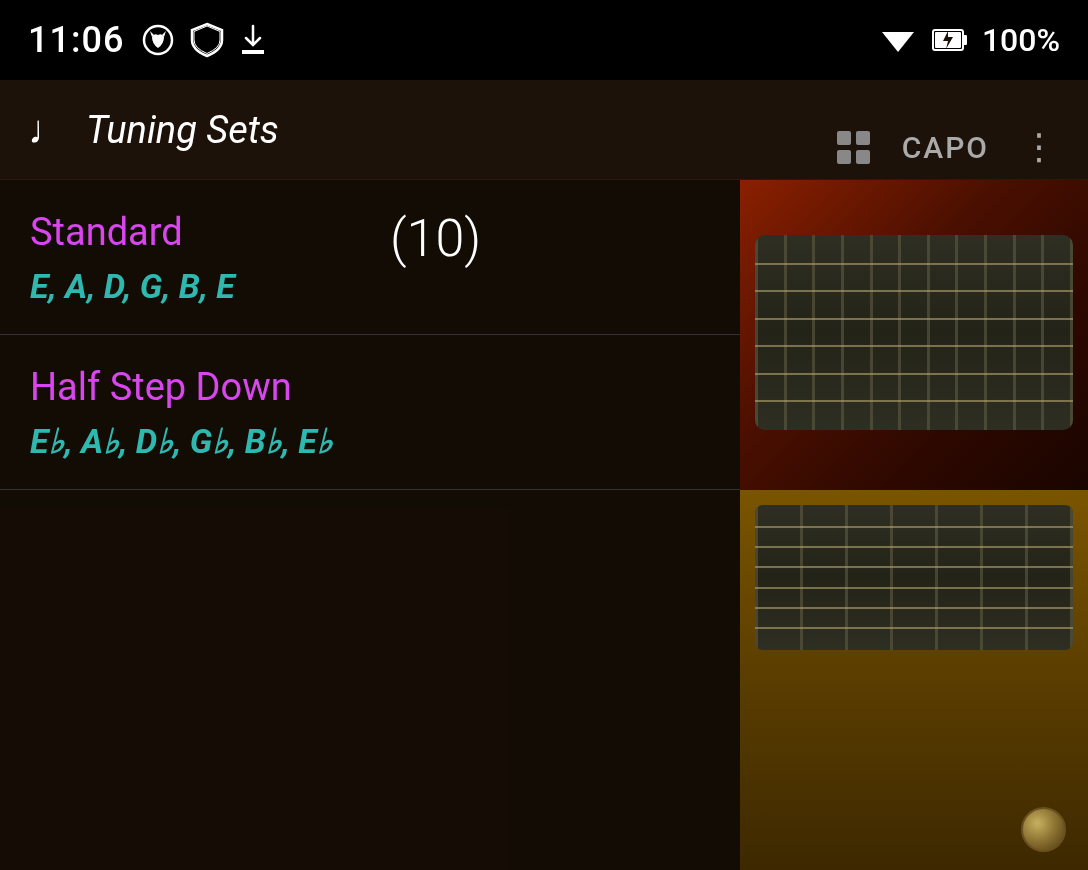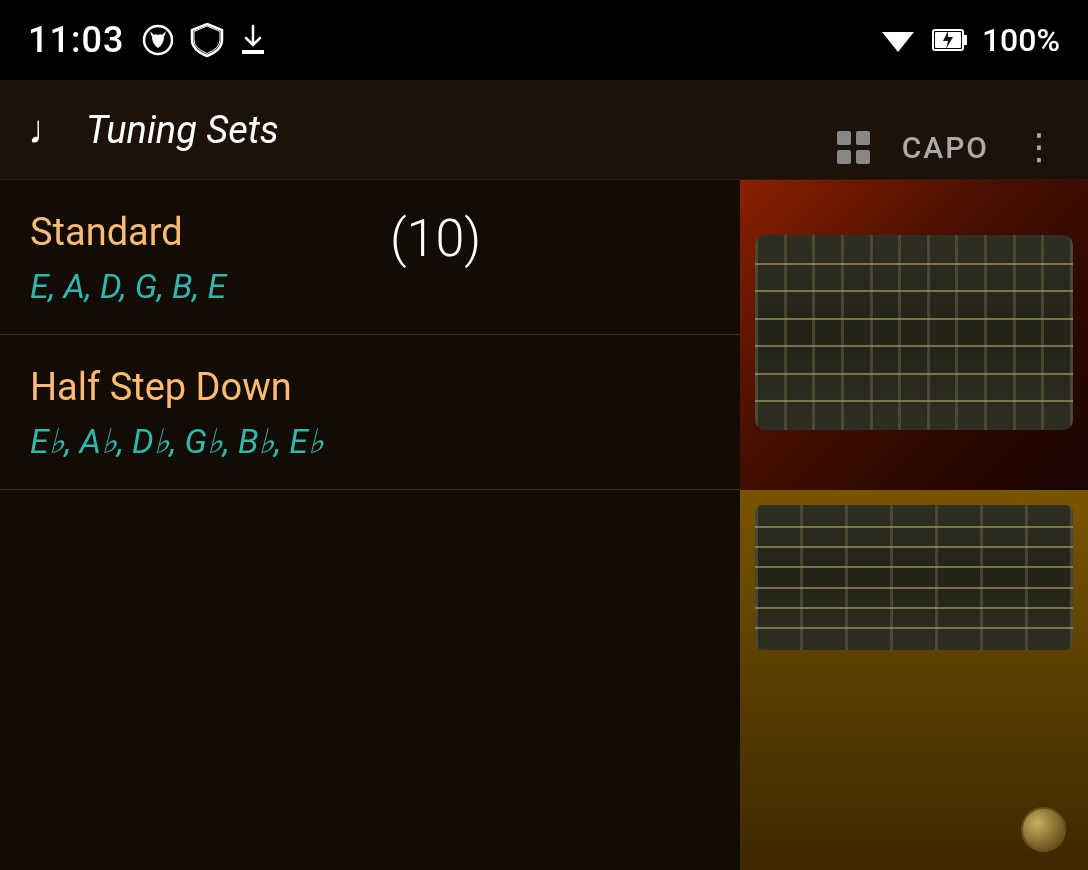--- a/index.html
+++ b/index.html
@@ -141,30 +141,30 @@
       padding: 30px 30px 28px 30px;
       border-bottom: 1px solid #333;
       position: relative;
     }
 
     .tuning-item:last-child {
       border-bottom: none;
     }
 
     .tuning-name {
-      color: #fdba74;
+      color: #d946ef;
       font-size: 38px;
       font-weight: 400;
       margin-bottom: 12px;
     }
 
     .tuning-notes {
       color: #2fb8b0;
       font-size: 34px;
-      font-weight: 400;
+      font-weight: 700;
       font-style: italic;
     }
 
     
     .count-badge {
       position: absolute;
       top: 28px;
       left: 390px;
       color: #fff;
       font-size: 52px;
@@ -203,21 +203,21 @@
       background: radial-gradient(circle at 35% 35%, #c8b060, #8a7030, #4a3a10);
       border-radius: 50%;
       border: 2px solid #6a5020;
     }
   </style>
 </head>
 <body>
 
 <div class="status-bar">
   <div class="status-left">
-    <span class="status-time">11:03</span>
+    <span class="status-time">11:06</span>
     <div class="status-icons">
 
       <svg width="36" height="36" viewBox="0 0 36 36" fill="white">
         <circle cx="18" cy="18" r="14" fill="none" stroke="white" stroke-width="2.5"></circle>
         <path d="M12 15 Q14 11 18 13 Q22 11 24 15 Q24 22 18 26 Q12 22 12 15Z" fill="white"></path>
         <polygon points="12,15 10,9 14,13" fill="white"></polygon>
         <polygon points="24,15 26,9 22,13" fill="white"></polygon>
       </svg>
 
       <svg width="34" height="36" viewBox="0 0 34 36" fill="white">

